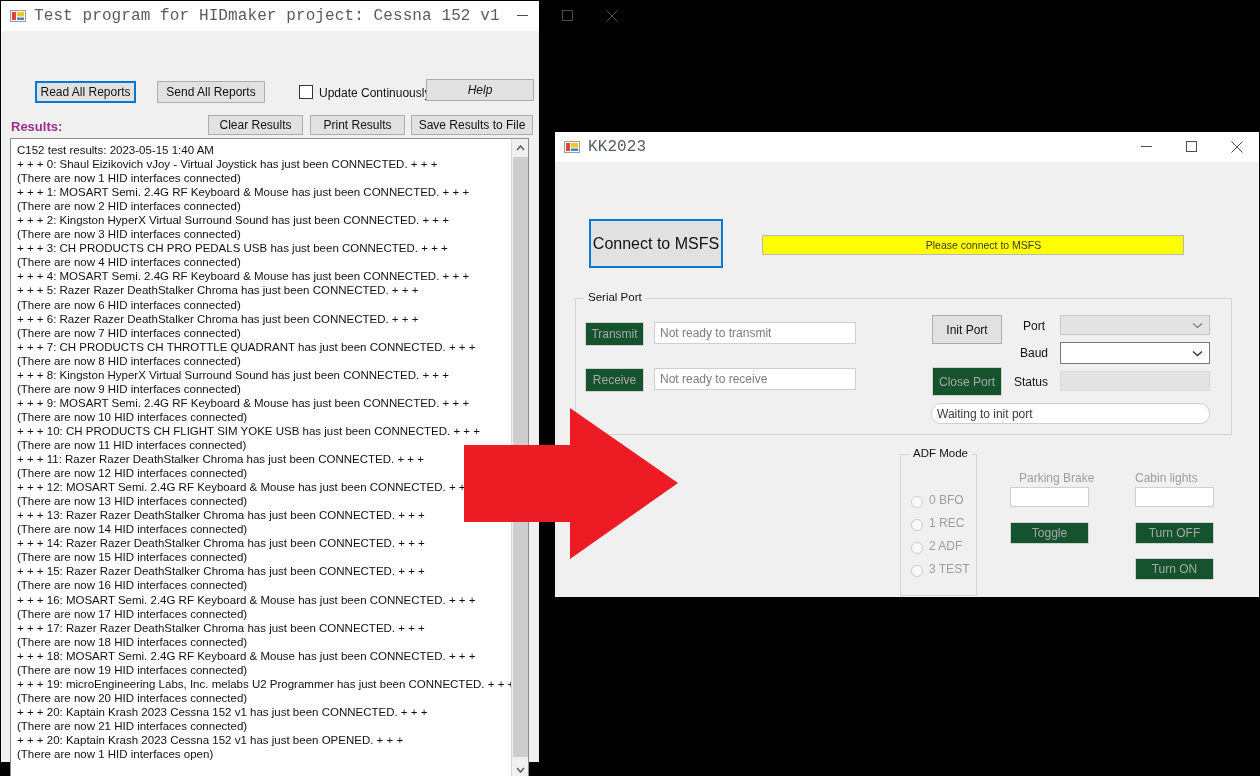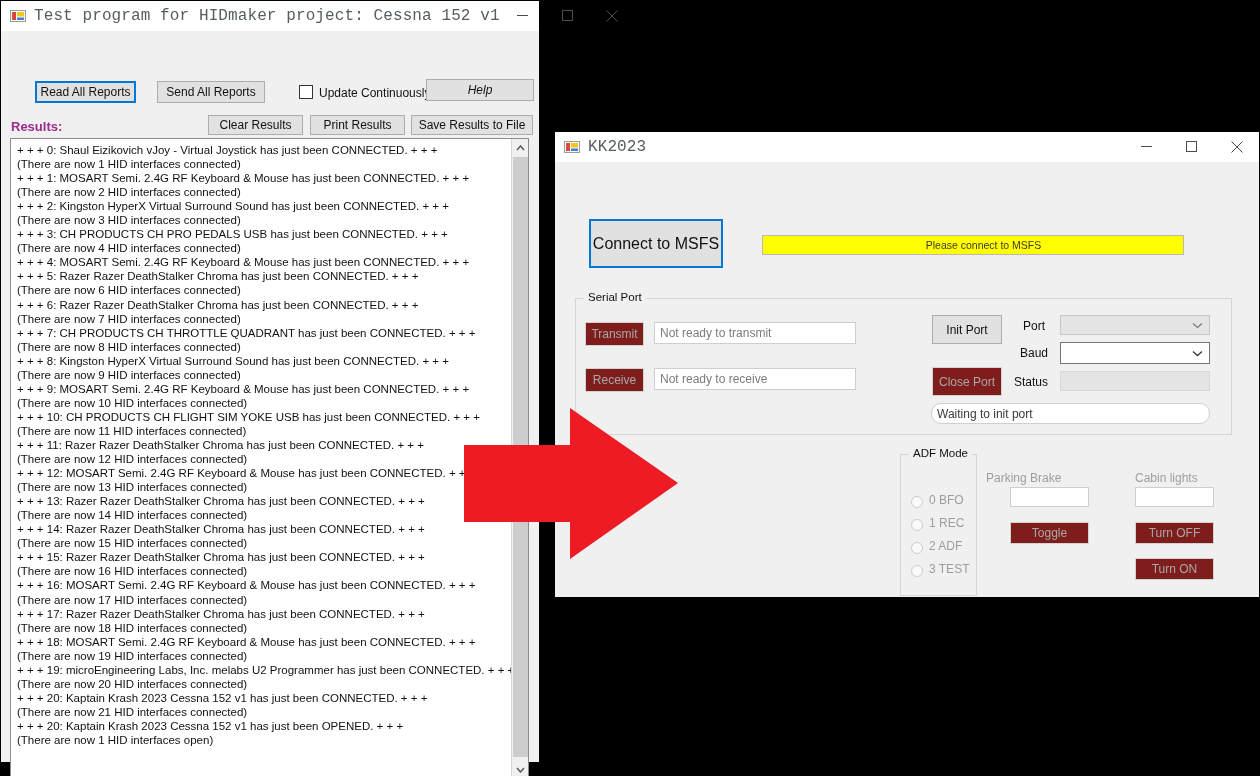--- a/index.html
+++ b/index.html
@@ -28,21 +28,21 @@
   .win-btn svg { display: block; }
 
   
   .btn {
     background: #e1e1e1; border: 1px solid #adadad; color: #111;
     font-size: 12px; font-family: "Liberation Sans", sans-serif;
     display: flex; align-items: center; justify-content: center;
     position: absolute; white-space: nowrap; user-select: none;
   }
   .btn.focus { border: 2px solid #0078d7; }
-  .btn.disabled { color: #a8a8a8; background: #7f1d1d; border-color: #d2d2d2; }
+  .btn.disabled { color: #a8a8a8; background: #14532d; border-color: #d2d2d2; }
 
   .lbl { position: absolute; font-size: 12px; color: #111; white-space: nowrap; }
   .lbl.dim { color: #9d9d9d; }
 
   .tbox {
     position: absolute; background: #fff; border: 1px solid #cfcfcf;
     font-size: 12px; color: #7c7c7c; display: flex; align-items: center;
     padding-left: 5px; white-space: nowrap; overflow: hidden;
   }
   .tbox.grey { background: #e4e4e4; border-color: #d8d8d8; }
@@ -158,20 +158,21 @@
       <div class="btn" style="left:425px; top:48px; width:108px; height:22px;font-style:italic;">Help</div>
 
       <div id="results-label">Results:</div>
 
       <div class="btn" style="left:207px; top:84px; width:95px; height:20px;">Clear Results</div>
       <div class="btn" style="left:309px; top:84px; width:95px; height:20px;">Print Results</div>
       <div class="btn" style="left:410px; top:84px; width:122px; height:20px;">Save Results to File</div>
 
       <div id="results-box">
         <div id="log">
+            <div>C152 test results:  2023-05-15 1:40 AM</div>
             <div>+ + + 0: Shaul Eizikovich vJoy - Virtual Joystick has just been CONNECTED. + + +</div>
             <div>(There are now 1 HID interfaces connected)</div>
             <div>+ + + 1: MOSART Semi. 2.4G RF Keyboard &amp; Mouse has just been CONNECTED. + + +</div>
             <div>(There are now 2 HID interfaces connected)</div>
             <div>+ + + 2: Kingston HyperX Virtual Surround Sound has just been CONNECTED. + + +</div>
             <div>(There are now 3 HID interfaces connected)</div>
             <div>+ + + 3: CH PRODUCTS CH PRO PEDALS USB  has just been CONNECTED. + + +</div>
             <div>(There are now 4 HID interfaces connected)</div>
             <div>+ + + 4: MOSART Semi. 2.4G RF Keyboard &amp; Mouse has just been CONNECTED. + + +</div>
             <div>+ + + 5: Razer Razer DeathStalker Chroma has just been CONNECTED. + + +</div>
@@ -298,21 +299,21 @@
         <div class="radio" style="left:10px; top:41px;"></div>
         <div class="lbl dim" style="left:28px; top:38px;">0 BFO</div>
         <div class="radio" style="left:10px; top:64px;"></div>
         <div class="lbl dim" style="left:28px; top:61px;">1 REC</div>
         <div class="radio" style="left:10px; top:87px;"></div>
         <div class="lbl dim" style="left:28px; top:84px;">2 ADF</div>
         <div class="radio" style="left:10px; top:110px;"></div>
         <div class="lbl dim" style="left:28px; top:107px;">3 TEST</div>
       </div>
 
-      <div class="lbl dim" style="left:431px; top:309px;">Parking Brake</div>
+      <div class="lbl dim" style="left:464px; top:309px;">Parking Brake</div>
       <div class="tbox" style="left:455px; top:325px; width:79px; height:20px;"></div>
       <div class="btn disabled" style="left:455px; top:360px; width:79px; height:22px;">Toggle</div>
 
       <div class="lbl dim" style="left:580px; top:309px;">Cabin lights</div>
       <div class="tbox" style="left:580px; top:325px; width:79px; height:20px;"></div>
       <div class="btn disabled" style="left:580px; top:360px; width:79px; height:22px;">Turn OFF</div>
       <div class="btn disabled" style="left:580px; top:396px; width:79px; height:22px;">Turn ON</div>
     </div>
   </div>
 

